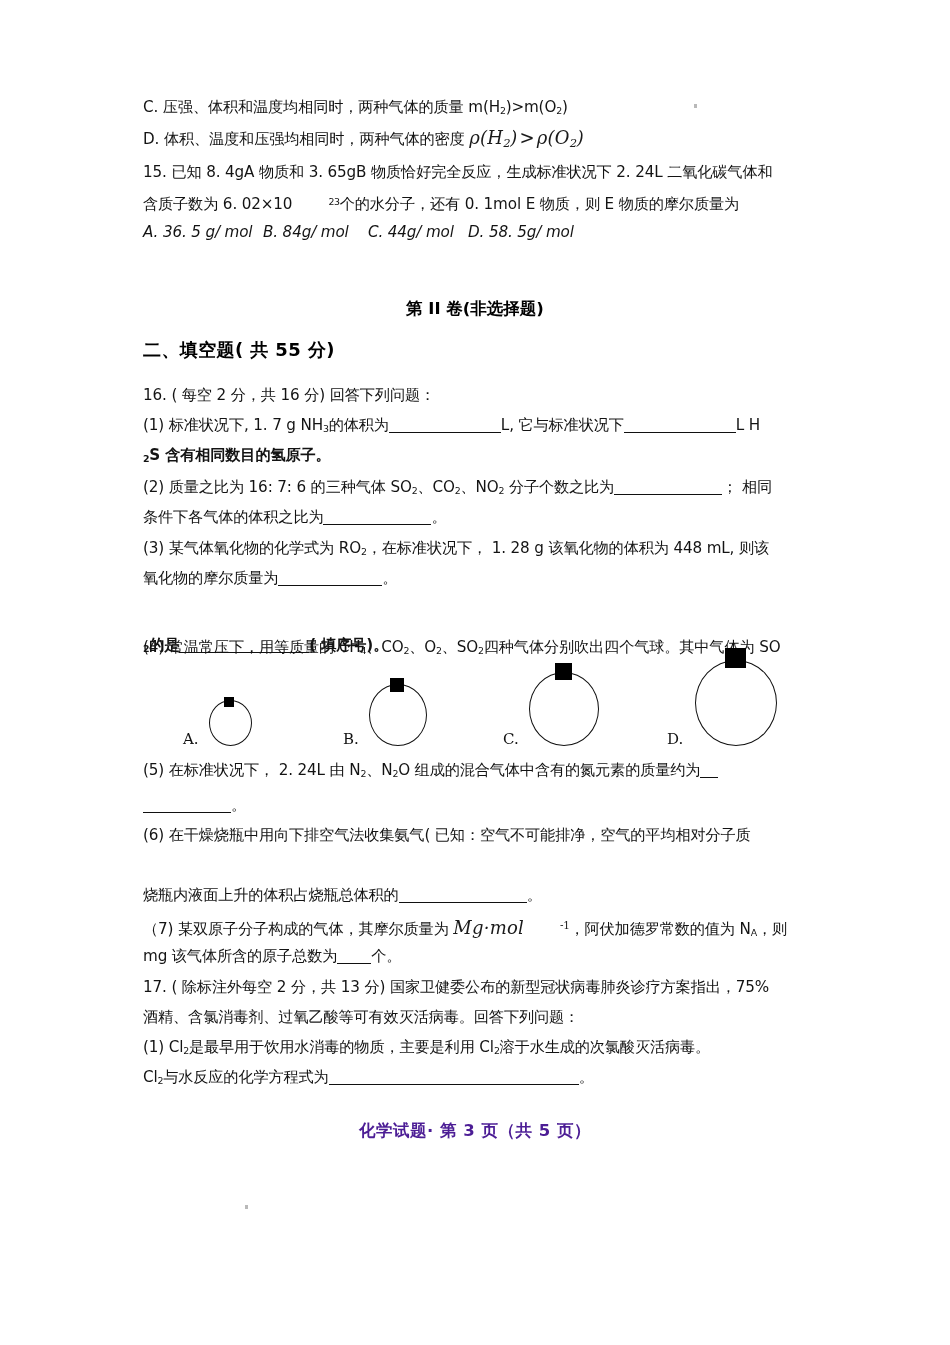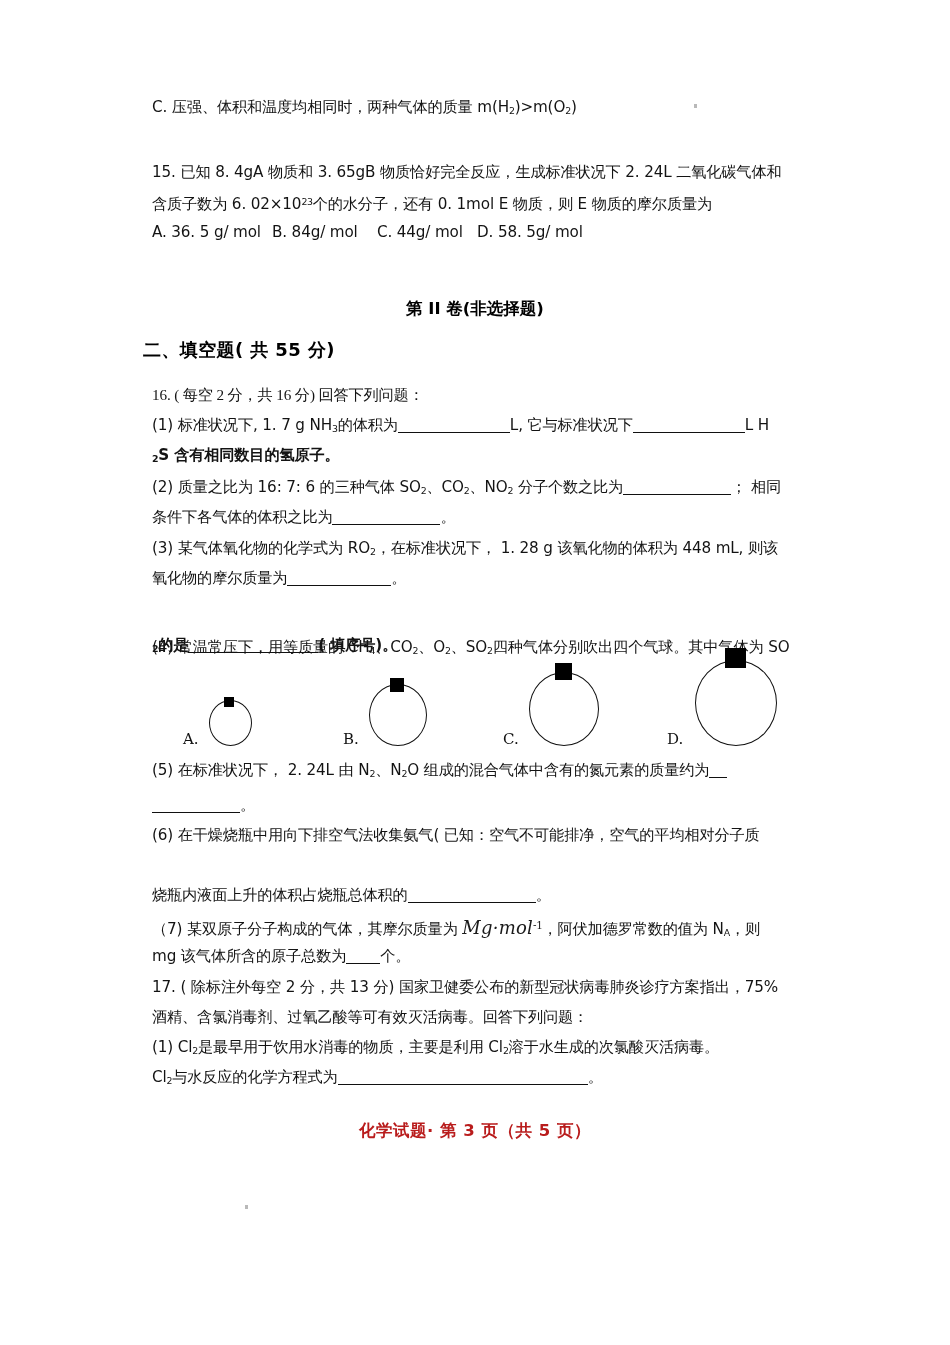--- a/index.html
+++ b/index.html
@@ -17,31 +17,31 @@
     height: 1345px;
     background: #ffffff;
     overflow: hidden;
   }
   .ln {
     font-size: 15.2px;
     line-height: 30.5px;
     letter-spacing: -0.15px;
     white-space: nowrap;
     color: #131313;
-    margin-left: 9px;
   }
   sub {
     font-size: 0.62em;
     vertical-align: -0.22em;
     letter-spacing: -0.3px;
   }
   sup {
     font-size: 0.62em;
     vertical-align: 0.45em;
     letter-spacing: -0.3px;
+    padding-left: 36px;
   }
   .mathi {
     font-family: "DejaVu Serif", "Liberation Serif", serif;
     font-style: italic;
     font-size: 18px;
     letter-spacing: 0.2px;
     color: #1a1a1a;
   }
   .mathi sub { font-style: italic; font-size: 0.64em; vertical-align: -0.25em; }
   .mathi sup { font-style: normal; font-size: 0.58em; vertical-align: 0.5em; }
@@ -69,21 +69,21 @@
     letter-spacing: 0.4px;
     color: #000;
   }
   .footer {
     position: absolute;
     left: 0;
     width: 950px;
     text-align: center;
     font-size: 16.5px;
     font-weight: bold;
-    color: #b91c1c;
+    color: #4c1d95;
     letter-spacing: 0.5px;
   }
   
   .balloons {
     position: absolute;
     left: 143px;
     top: 650px;
     width: 680px;
     height: 100px;
   }
@@ -118,33 +118,36 @@
 </style>
 </head>
 <body>
 
 <div id="page">
 
   <div class="ln" style="position:absolute; left:143px; top:92px;">
     <span>C. 压强、体积和温度均相同时，两种气体的质量 m(H</span><sub>2</sub><span>)&gt;m(O</span><sub>2</sub><span>)</span>
   </div>
 
+  <div class="ln" style="position:absolute; left:143px; top:123px;">
+    <span>D. 体积、温度和压强均相同时，两种气体的密度 </span><span class="mathi"><span>ρ(H</span><sub>2</sub>)<span class="gt">&gt;</span><span>ρ(O</span><sub>2</sub>)</span>
+  </div>
 
   <div class="ln" style="position:absolute; left:143px; top:157px;">15. 已知 8. 4gA 物质和 3. 65gB 物质恰好完全反应，生成标准状况下 2. 24L 二氧化碳气体和</div>
   <div class="ln" style="position:absolute; left:143px; top:187px;">
     <span>含质子数为 6. 02×10</span><sup>23</sup><span>个的水分子，还有 0. 1mol  E 物质，则 E 物质的摩尔质量为</span>
   </div>
-  <div class="ln" style="position:absolute; left:143px; top:217px;">
+  <div class="ln" style="position:absolute; left:143px; top:217px;font-style:italic;">
     <span style="display:inline-block;width:120px;">A.  36. 5 g/ mol</span><span style="display:inline-block;width:105px;">B.  84g/ mol</span><span style="display:inline-block;width:100px;">C. 44g/ mol</span><span>D.  58. 5g/ mol</span>
   </div>
 
   <div class="center-head" style="top:298px;">第 II 卷(非选择题)</div>
   <div class="sec-head" style="top:338px;">二、填空题( 共 55 分)</div>
 
-  <div class="ln" style="position:absolute; left:143px; top:380px;font-family:Liberation Serif, serif;">16. ( 每空 2 分，共 16 分) 回答下列问题：</div>
+  <div class="ln" style="position:absolute; left:143px; top:380px;">16. ( 每空 2 分，共 16 分) 回答下列问题：</div>
 
   <div class="ln" style="position:absolute; left:143px; top:410px;">
     <span>(1) 标准状况下, 1. 7 g NH</span><sub>3</sub><span>的体积为</span><span class="blank" style="width:112px;"></span><span>L, 它与标准状况下</span><span class="blank" style="width:112px;"></span><span>L H</span>
   </div>
   <div class="ln" style="position:absolute; left:143px; top:440px;font-weight:bold;">
     <sub>2</sub><span>S 含有相同数目的氢原子。</span>
   </div>
 
   <div class="ln" style="position:absolute; left:143px; top:472px;">
     <span>(2) 质量之比为 16: 7: 6 的三种气体 SO</span><sub>2</sub><span>、CO</span><sub>2</sub><span>、NO</span><sub>2</sub><span>  分子个数之比为</span><span class="blank" style="width:108px;"></span><span>；  相同</span>

